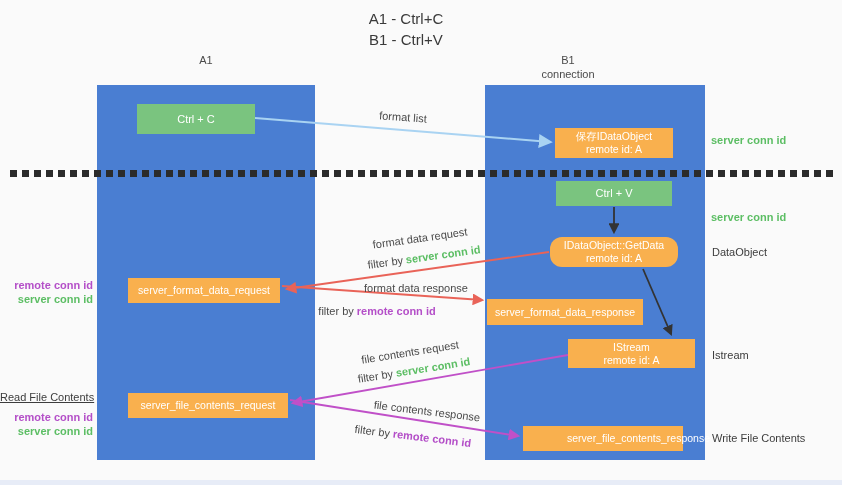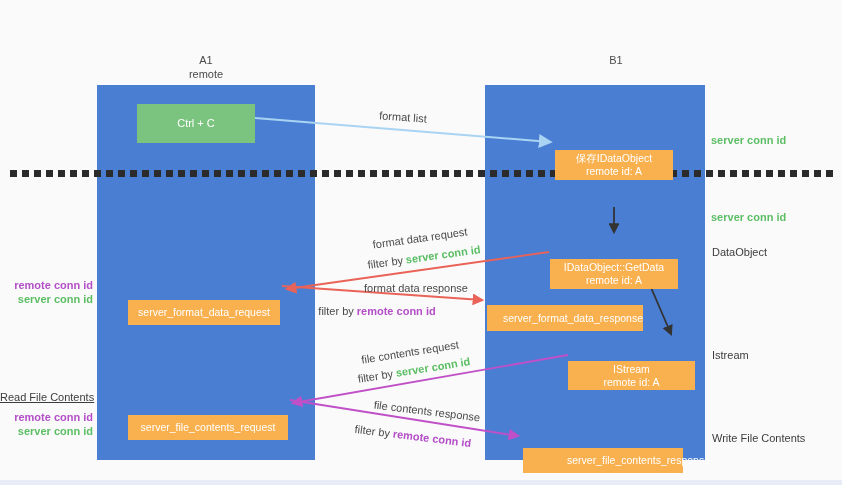--- a/index.html
+++ b/index.html
@@ -6,35 +6,35 @@
   .canvas {
     position:relative; width:842px; height:485px; background:#fafafa;
     font-family:"Liberation Sans", sans-serif; overflow:hidden;
   }
   .title {
     position:absolute; top:8px; left:286px; width:240px; text-align:center;
     font-size:15px; line-height:21px; color:#3a3a3a;
   }
   .lane-header { position:absolute; top:53px; text-align:center; font-size:11px; line-height:14px; color:#4a4a4a; }
   .lane-header.left { left:97px; width:218px; }
-  .lane-header.right { left:506px; width:220px; }
+  .lane-header.right { left:458px; width:220px; }
   .lane { position:absolute; top:85px; height:375px; background:var(--lane-blue,#4a7ed2); }
   .lane.left { left:97px; width:218px; }
   .lane.right { left:485px; width:220px; }
   .divider {
     position:absolute; left:10px; top:170px; width:826px; height:7px;
     background:repeating-linear-gradient(90deg,#2b2b2b 0 7px,transparent 7px 12px);
   }
   .node {
     position:absolute; color:#ffffff; text-align:center; font-size:11px; line-height:13px;
     display:flex; flex-direction:column; justify-content:center; box-sizing:border-box;
   }
   .node.small { font-size:10.5px; }
   .node.green { background:var(--node-green,#7ac47f); }
-  .node.orange { background:var(--node-orange,#f9b04e);margin-top:22px; }
+  .node.orange { background:var(--node-orange,#f9b04e); }
   .side-label { position:absolute; font-size:11px; line-height:14px; white-space:nowrap; }
   .left-col { left:0; width:93px; text-align:right; }
   .green-text  { color:var(--green-text,#5cbe64); font-weight:bold; }
   .purple-text { color:var(--purple-text,#b44fc8); font-weight:bold; }
   .dark-text   { color:#3d3d3d; font-weight:normal; }
   .arrow-label {
     position:absolute; font-size:11px; color:#4a4a4a; white-space:nowrap;
     transform-origin:center center;
   }
   .arrow-label .filter-value { margin-left:3px; }
@@ -47,27 +47,31 @@
   .mk-black { fill:var(--black-arrow,#333333); }
   .mk-red   { fill:var(--red-arrow,#e96358); }
   .mk-mag   { fill:var(--magenta-arrow,#c050c8); }
   .bottom-strip { position:absolute; left:0; bottom:0; width:842px; height:5px; background:#e7ecf7; }
 </style>
 </head>
 <body>
 
 <div class="canvas">
 
+  <div class="title">
+    <div>A1 - Ctrl+C</div>
+    <div>B1 - Ctrl+V</div>
+  </div>
 
   <div class="lane-header left">
     <div>A1</div>
-    <div>remote</div>
   </div>
   <div class="lane-header right">
     <div>B1</div>
+    <div>connection</div>
   </div>
 
   <div class="lane left"></div>
   <div class="lane right"></div>
 
   <div class="divider"></div>
 
   <svg class="arrows" width="842" height="485" viewBox="0 0 842 485">
     <defs>
       <marker id="ah-blue" viewBox="0 0 10 10" refX="8" refY="5" markerWidth="7" markerHeight="7" orient="auto">
@@ -85,40 +89,43 @@
     </defs>
     <line class="st-blue" x1="255" y1="118" x2="550" y2="142" marker-end="url(#ah-blue)"></line>
     <line class="st-black" x1="614" y1="207" x2="614" y2="232" marker-end="url(#ah-black)"></line>
     <line class="st-red" x1="549" y1="252" x2="287" y2="289" marker-end="url(#ah-red)"></line>
     <line class="st-red" x1="282" y1="286" x2="482" y2="300" marker-end="url(#ah-red)"></line>
     <line class="st-black" x1="643" y1="269" x2="671" y2="334" marker-end="url(#ah-black)"></line>
     <line class="st-mag" x1="568" y1="355" x2="293" y2="403" marker-end="url(#ah-mag)"></line>
     <line class="st-mag" x1="290" y1="400" x2="518" y2="436" marker-end="url(#ah-mag)"></line>
   </svg>
 
-  <div class="node green" style="left:137px; top:104px; width:118px; height:39px;">
+  <div class="node green" style="left:137px; top:104px; width:118px; height:30px;">
     <div>Ctrl + C</div>
   </div>
 
   <div class="node orange small" style="left:555px; top:128px; width:118px; height:30px;">
     <div>保存IDataObject</div>
     <div>remote id: A</div>
   </div>
 
+  <div class="node green" style="left:556px; top:181px; width:116px; height:25px;">
+    <div>Ctrl + V</div>
+  </div>
 
-  <div class="node orange small" style="left:550px; top:237px; width:128px; height:30px;">
+  <div class="node orange small" style="left:550px; top:237px; width:128px; height:30px;border-radius:12px;">
     <div>IDataObject::GetData</div>
     <div>remote id: A</div>
   </div>
 
   <div class="node orange small" style="left:128px; top:278px; width:152px; height:25px;">
     <div>server_format_data_request</div>
   </div>
 
-  <div class="node orange small" style="left:487px; top:283px; width:156px; height:26px;align-items:flex-end;">
+  <div class="node orange small" style="left:487px; top:299px; width:156px; height:26px;">
     <div>server_format_data_response</div>
   </div>
 
   <div class="node orange small" style="left:568px; top:339px; width:127px; height:29px;">
     <div>IStream</div>
     <div>remote id: A</div>
   </div>
 
   <div class="node orange small" style="left:128px; top:393px; width:160px; height:25px;">
     <div>server_file_contents_request</div>

